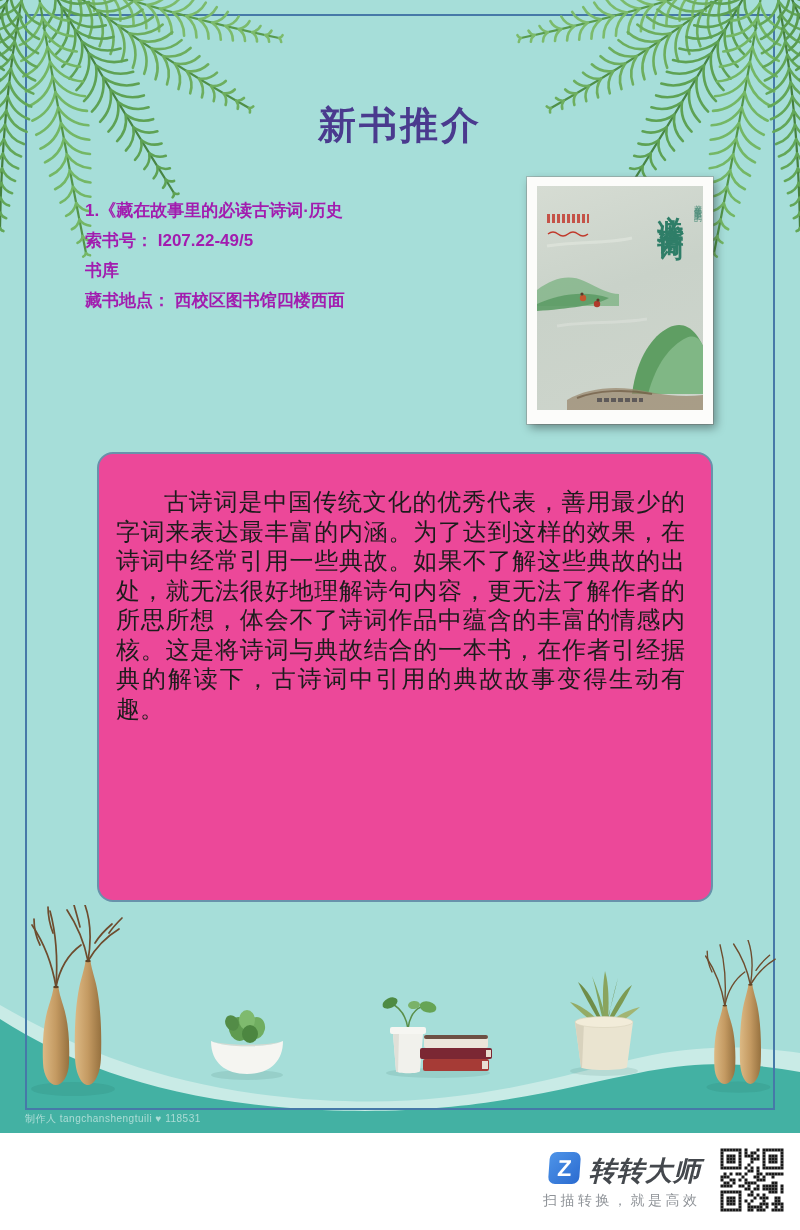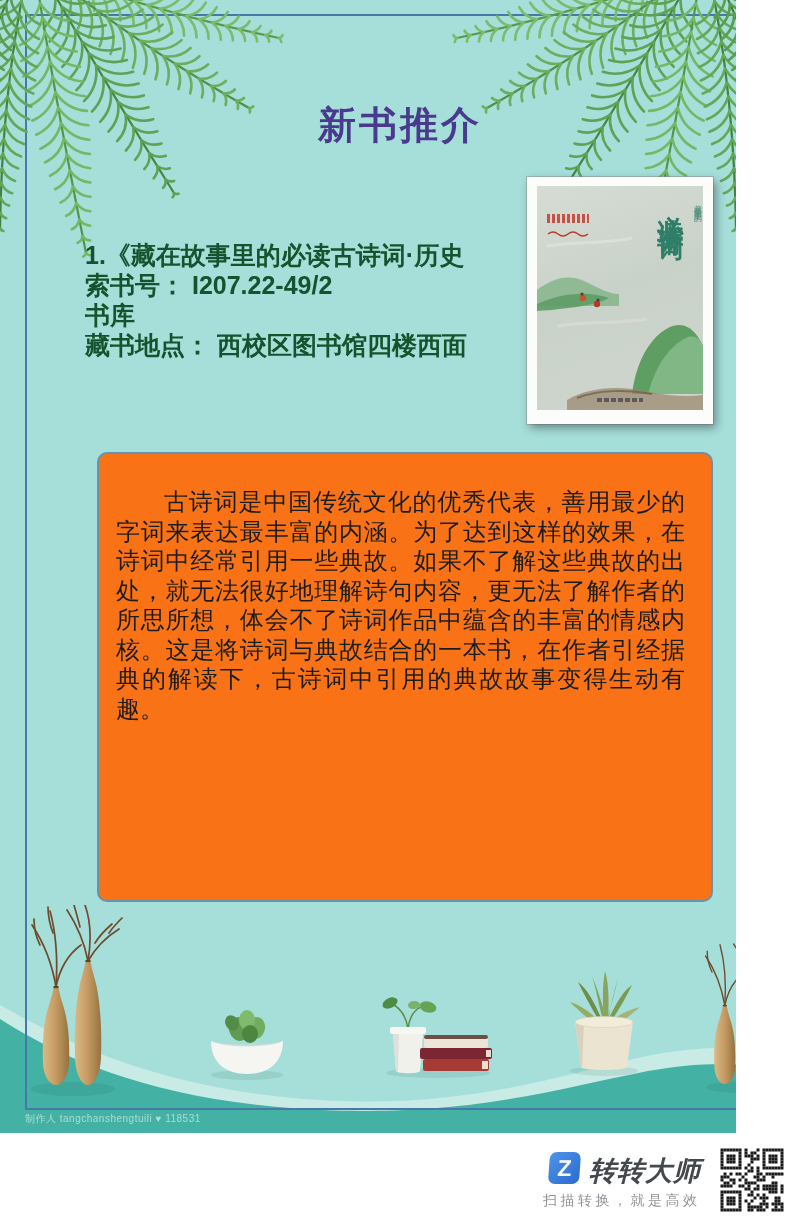--- a/index.html
+++ b/index.html
@@ -1,20 +1,20 @@
 <!DOCTYPE html>
 <html><head>
 <meta charset="utf-8">
 <style>
   html,body{margin:0;padding:0;}
   body{
     width:800px;height:1230px;position:relative;overflow:hidden;
     background:#ffffff;font-family:"Liberation Sans",sans-serif;
   }
-  .teal{position:absolute;left:0;top:0;width:736px;height:1133px;background:#a6ded9;overflow:hidden;}
+  .teal{position:absolute;left:0;top:0;width:800px;height:1133px;background:#a6ded9;overflow:hidden;}
   .footer{position:absolute;left:0;top:1133px;width:800px;height:97px;background:#ffffff;}
 
   
   .frame-line{position:absolute;left:25px;top:14px;width:746px;height:1092px;
     border:2px solid #4679a8;z-index:3;pointer-events:none;}
 
   
   .waves{position:absolute;left:0;top:963px;width:800px;height:170px;z-index:2;}
 
   
@@ -22,42 +22,42 @@
   .palm.left{left:-26px;top:-12px;}
   .palm.right{right:-26px;top:-12px;transform:scaleX(-1);}
 
   
   .title{position:absolute;left:0;top:100px;width:800px;text-align:center;z-index:5;
     font-family:"DejaVu Serif",serif;font-size:38px;font-weight:600;letter-spacing:3px;
     color:#4a3a8e;}
 
   
   .bookinfo{position:absolute;left:85px;top:196px;width:445px;z-index:5;
-    font-family:"Liberation Sans",sans-serif;font-weight:700;font-size:25px;
-    line-height:30px;color:#14532d;margin-top:44px;}
+    font-family:"Liberation Sans",sans-serif;font-weight:700;font-size:17px;
+    line-height:30px;color:#a21caf;}
 
   
   .cover{position:absolute;left:527px;top:177px;width:186px;height:247px;z-index:5;
     background:#fcfcfa;box-sizing:border-box;padding:9px 10px 14px 10px;
     box-shadow:3px 4px 9px rgba(0,0,0,.38),0 0 0 1px rgba(150,150,148,.5);}
   .cover-inner{position:relative;width:166px;height:224px;overflow:hidden;
     background:linear-gradient(160deg,#d6dcd3 0%,#c9d2c9 45%,#ced5cc 100%);}
   .cover-vtitle{position:absolute;right:14px;top:8px;writing-mode:vertical-rl;
     font-family:"DejaVu Serif",serif;font-weight:bold;font-size:26px;letter-spacing:5px;
     color:#2f7e68;z-index:2;}
   .cover-series{position:absolute;right:1px;top:12px;writing-mode:vertical-rl;
     font-size:8px;letter-spacing:2px;color:#4f8e7b;z-index:2;}
   .cover-redmark{position:absolute;left:10px;top:28px;width:42px;z-index:2;}
   .cover-redmark .rtxt{height:9px;background:repeating-linear-gradient(90deg,#c23b30 0 3px,transparent 3px 5px);opacity:.85;}
   .cover-pub{position:absolute;left:60px;bottom:8px;width:46px;height:4px;z-index:2;
     background:repeating-linear-gradient(90deg,rgba(45,45,58,.6) 0 5px,transparent 5px 7px);}
 
   
   .card{position:absolute;left:97px;top:452px;width:616px;height:450px;z-index:5;
-    box-sizing:border-box;background:#f97316;border:2px solid #6892ab;border-radius:10px;
+    box-sizing:border-box;background:#ec4899;border:2px solid #6892ab;border-radius:16px;
     padding:34px 26px 0 17px;}
   .card p{margin:0;text-indent:2em;text-align:justify;
     font-family:"DejaVu Serif",serif;font-size:24px;line-height:29.5px;color:#1c1c1c;}
 
   
   .deco{position:absolute;z-index:5;}
   .vases-left{left:25px;top:905px;width:110px;height:195px;}
   .vases-right{left:700px;top:940px;width:88px;height:156px;}
   .bowl{left:205px;top:1003px;width:85px;height:78px;}
   .potbooks{left:378px;top:993px;width:122px;height:86px;}
@@ -519,21 +519,21 @@
       <path d="M-15.7,163.8 q-2.5,3.5 -6.6,3.6" fill="none" stroke="#5a9c50" stroke-width="2.6" stroke-linecap="round"></path>
       <path d="M-15.7,163.8 q0.8,4.2 4.5,6.0" fill="none" stroke="#5a9c50" stroke-width="2.6" stroke-linecap="round"></path>
       <path d="M-18.0,175.0 q-1.5,2.1 -4.0,2.3" fill="none" stroke="#5a9c50" stroke-width="2.6" stroke-linecap="round"></path>
       <path d="M-18.0,175.0 q0.6,2.6 2.8,3.6" fill="none" stroke="#5a9c50" stroke-width="2.6" stroke-linecap="round"></path>
     </svg>
 
   <div class="title">新书推介</div>
 
   <div class="bookinfo">
     <div>1.《藏在故事里的必读古诗词·历史</div>
-    <div>索书号： I207.22-49/2</div>
+    <div>索书号： I207.22-49/5</div>
     <div>书库</div>
     <div>藏书地点： 西校区图书馆四楼西面</div>
   </div>
 
   <div class="cover">
     <div class="cover-inner">
       <svg viewBox="0 0 166 225" width="166" height="225" preserveAspectRatio="none" style="position:absolute;left:0;top:0">
         <path d="M0,104 C16,92 32,88 47,95 C62,102 72,108 82,108 L82,120 L0,120 Z" fill="#7fb486" opacity=".8"></path>
         <path d="M0,118 C22,108 48,104 72,112 C60,119 30,123 0,125 Z" fill="#5d9c66" opacity=".9"></path>
         <path d="M95,208 C100,170 116,150 131,142 C151,132 161,150 166,160 L166,208 Z" fill="#5f9e63"></path>

